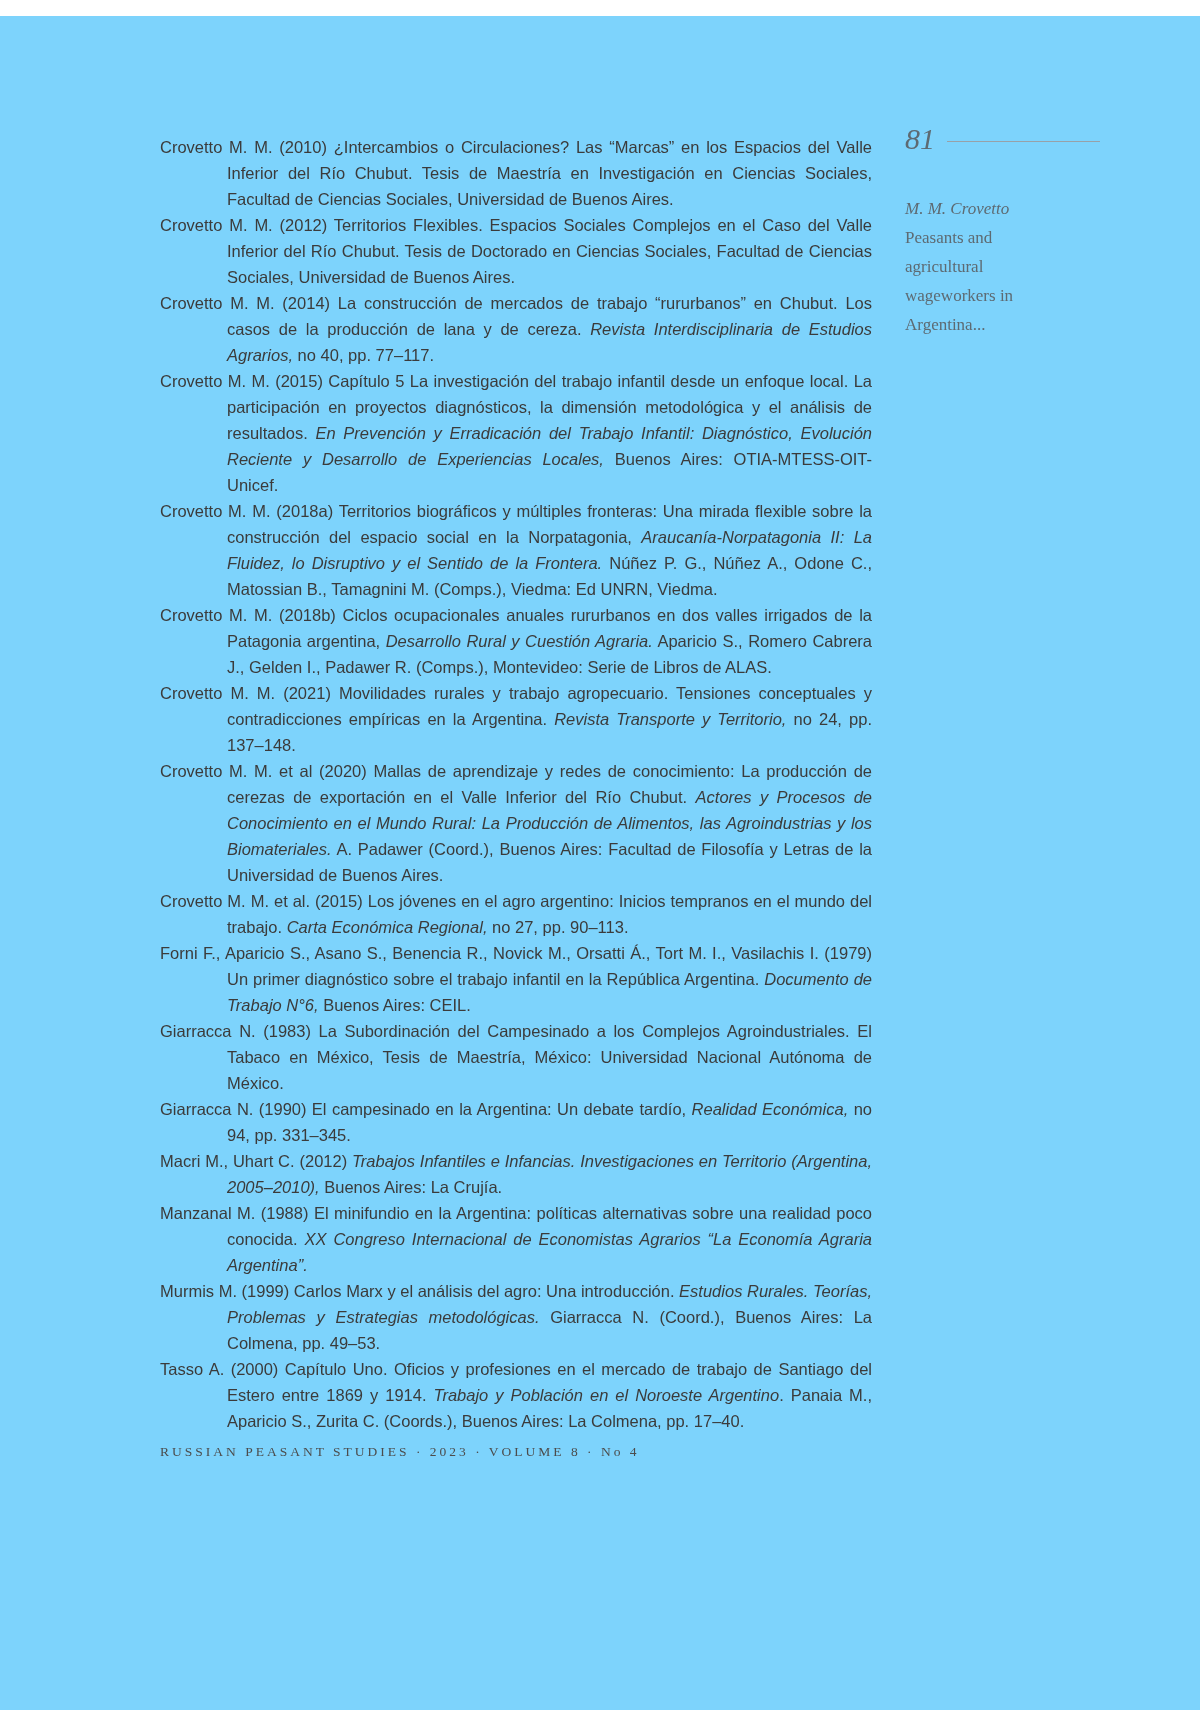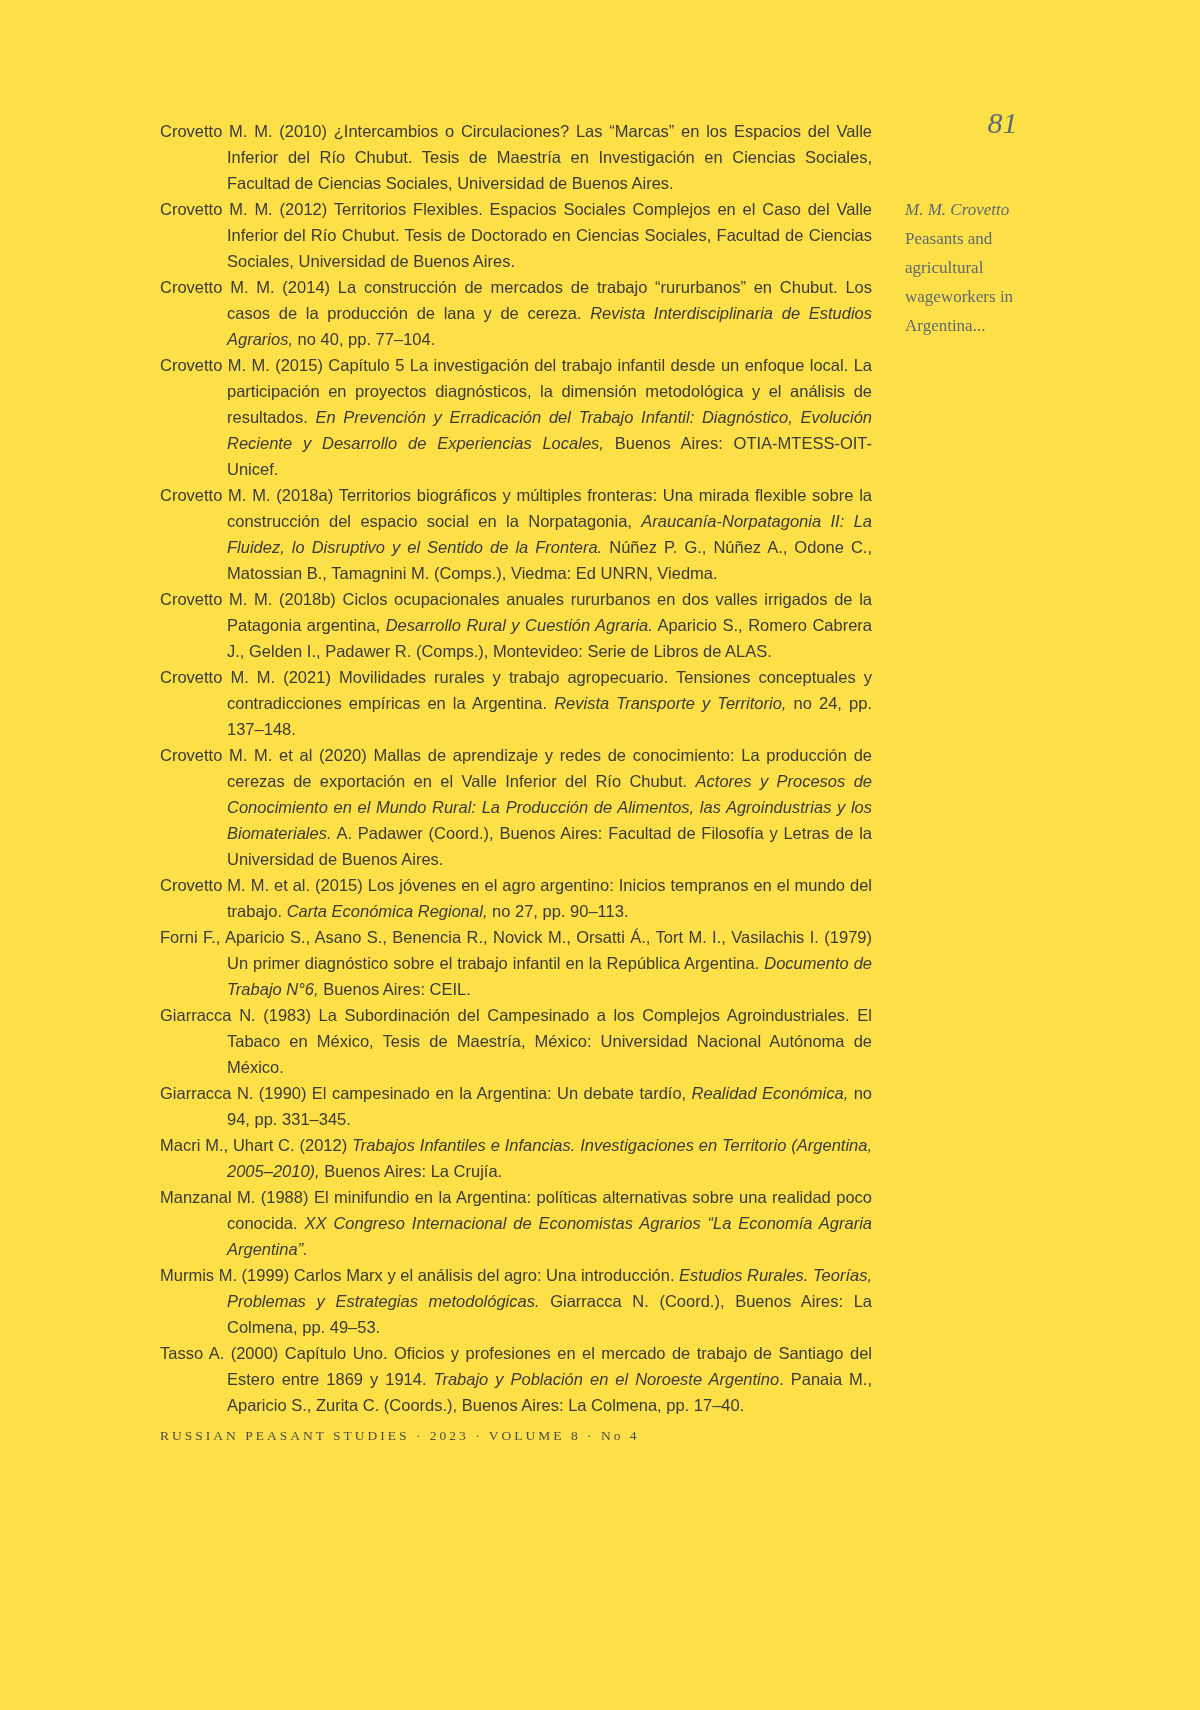--- a/index.html
+++ b/index.html
@@ -10,21 +10,22 @@
   body {
     width: 1200px;
     height: 1710px;
     position: relative;
     font-family: "Liberation Sans", "DejaVu Sans", sans-serif;
     color: #3b3b3b;
   }
   .page {
     position: absolute;
     inset: 0;
-    background: #fde047;
+    background: #7dd3fc;
+    margin-top: 16px;
   }
   
   .refs {
     position: absolute;
     left: 160px;
     top: 118px;
     width: 712px;
   }
   .ref {
     margin: 0;
@@ -42,21 +43,20 @@
   .margin-col {
     position: absolute;
     left: 905px;
     top: 108px;
     width: 195px;
   }
   .pageno-row {
     display: flex;
     align-items: center;
     gap: 12px;
-    flex-direction: column;
   }
   .pageno {
     font-family: "Liberation Serif", "DejaVu Serif", serif;
     font-style: italic;
     font-size: 30px;
     color: #5d6a72;
     line-height: 1;
   }
   .pageno-rule {
     flex: 1;
@@ -90,21 +90,21 @@
   }
 </style>
 </head>
 <body>
 
 <div class="page">
 
   <div class="refs">
       <p class="ref"><span>Crovetto M. M. (2010) ¿Intercambios o Circulaciones? Las “Marcas” en los Espacios del Valle Inferior del Río Chubut. Tesis de Maestría en Investigación en Ciencias Sociales, Facultad de Ciencias Sociales, Universidad de Buenos Aires.</span></p>
       <p class="ref"><span>Crovetto M. M. (2012) Territorios Flexibles. Espacios Sociales Complejos en el Caso del Valle Inferior del Río Chubut. Tesis de Doctorado en Ciencias Sociales, Facultad de Ciencias Sociales, Universidad de Buenos Aires.</span></p>
-      <p class="ref"><span>Crovetto M. M. (2014) La construcción de mercados de trabajo “rururbanos” en Chubut. Los casos de la producción de lana y de cereza. </span><em>Revista Interdisciplinaria de Estudios Agrarios,</em><span> no 40, pp. 77–104.</span></p>
+      <p class="ref"><span>Crovetto M. M. (2014) La construcción de mercados de trabajo “rururbanos” en Chubut. Los casos de la producción de lana y de cereza. </span><em>Revista Interdisciplinaria de Estudios Agrarios,</em><span> no 40, pp. 77–117.</span></p>
       <p class="ref"><span>Crovetto M. M. (2015) Capítulo 5 La investigación del trabajo infantil desde un enfoque local. La participación en proyectos diagnósticos, la dimensión metodológica y el análisis de resultados. </span><em>En Prevención y Erradicación del Trabajo Infantil: Diagnóstico, Evolución Reciente y Desarrollo de Experiencias Locales,</em><span> Buenos Aires: OTIA-MTESS-OIT-Unicef.</span></p>
       <p class="ref"><span>Crovetto M. M. (2018a) Territorios biográficos y múltiples fronteras: Una mirada flexible sobre la construcción del espacio social en la Norpatagonia, </span><em>Araucanía-Norpatagonia II: La Fluidez, lo Disruptivo y el Sentido de la Frontera.</em><span> Núñez P. G., Núñez A., Odone C., Matossian B., Tamagnini M. (Comps.), Viedma: Ed UNRN, Viedma.</span></p>
       <p class="ref"><span>Crovetto M. M. (2018b) Ciclos ocupacionales anuales rururbanos en dos valles irrigados de la Patagonia argentina, </span><em>Desarrollo Rural y Cuestión Agraria.</em><span> Aparicio S., Romero Cabrera J., Gelden I., Padawer R. (Comps.), Montevideo: Serie de Libros de ALAS.</span></p>
       <p class="ref"><span>Crovetto M. M. (2021) Movilidades rurales y trabajo agropecuario. Tensiones conceptuales y contradicciones empíricas en la Argentina. </span><em>Revista Transporte y Territorio,</em><span> no 24, pp. 137–148.</span></p>
       <p class="ref"><span>Crovetto M. M. et al (2020) Mallas de aprendizaje y redes de conocimiento: La producción de cerezas de exportación en el Valle Inferior del Río Chubut. </span><em>Actores y Procesos de Conocimiento en el Mundo Rural: La Producción de Alimentos, las Agroindustrias y los Biomateriales.</em><span> A. Padawer (Coord.), Buenos Aires: Facultad de Filosofía y Letras de la Universidad de Buenos Aires.</span></p>
       <p class="ref"><span>Crovetto M. M. et al. (2015) Los jóvenes en el agro argentino: Inicios tempranos en el mundo del trabajo. </span><em>Carta Económica Regional,</em><span> no 27, pp. 90–113.</span></p>
       <p class="ref"><span>Forni F., Aparicio S., Asano S., Benencia R., Novick M., Orsatti Á., Tort M. I., Vasilachis I. (1979) Un primer diagnóstico sobre el trabajo infantil en la República Argentina. </span><em>Documento de Trabajo N°6,</em><span> Buenos Aires: CEIL.</span></p>
       <p class="ref"><span>Giarracca N. (1983) La Subordinación del Campesinado a los Complejos Agroindustriales. El Tabaco en México, Tesis de Maestría, México: Universidad Nacional Autónoma de México.</span></p>
       <p class="ref"><span>Giarracca N. (1990) El campesinado en la Argentina: Un debate tardío, </span><em>Realidad Económica,</em><span> no 94, pp. 331–345.</span></p>
       <p class="ref"><span>Macri M., Uhart C. (2012) </span><em>Trabajos Infantiles e Infancias. Investigaciones en Territorio (Argentina, 2005–2010),</em><span> Buenos Aires: La Crujía.</span></p>

